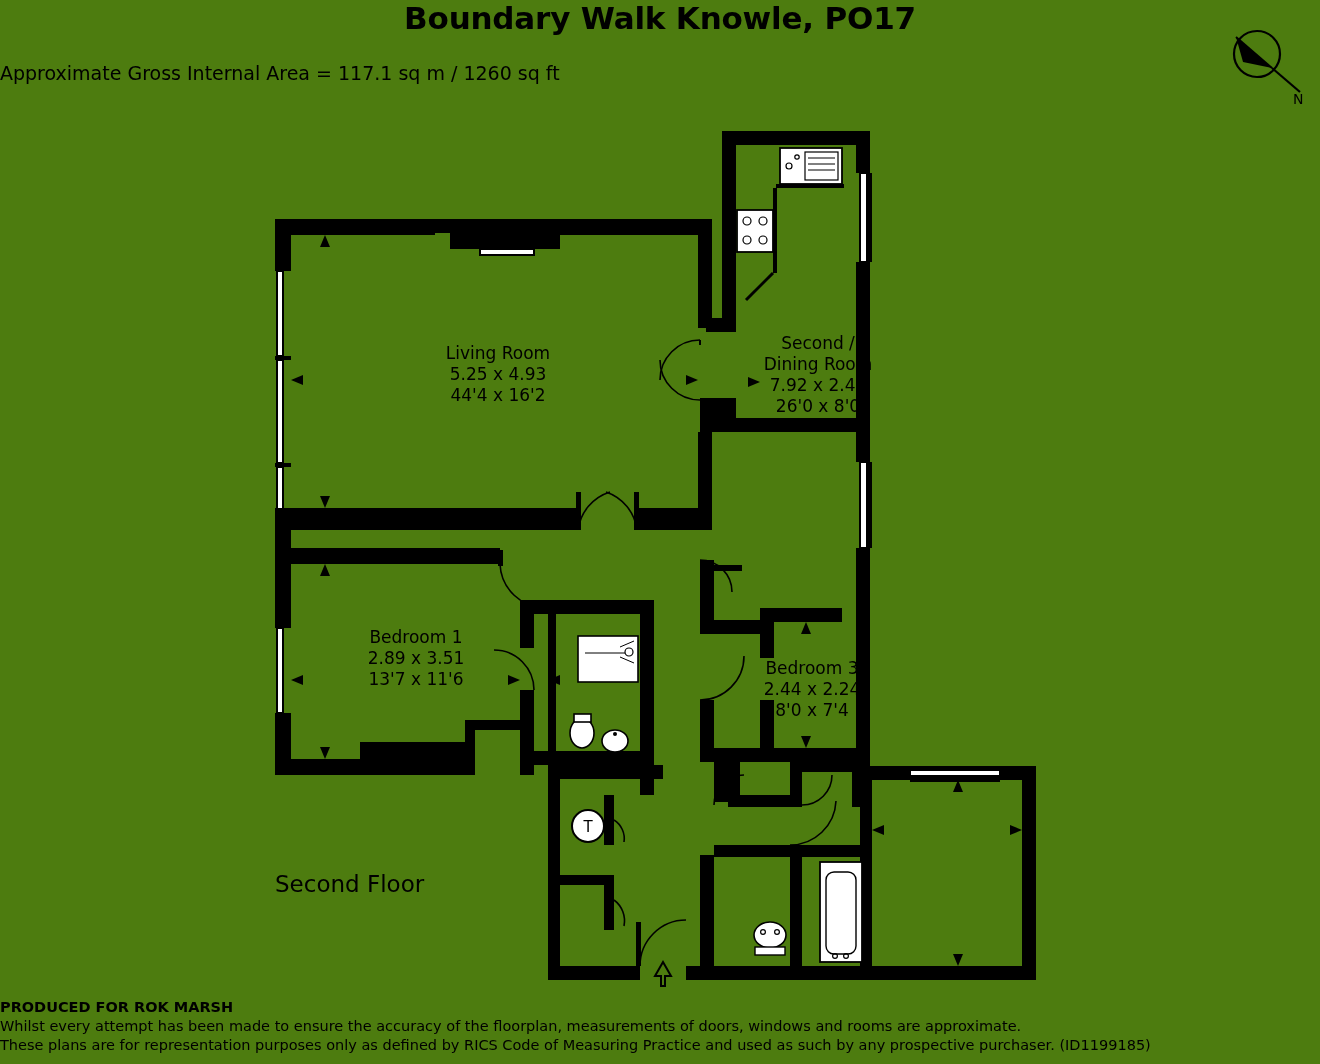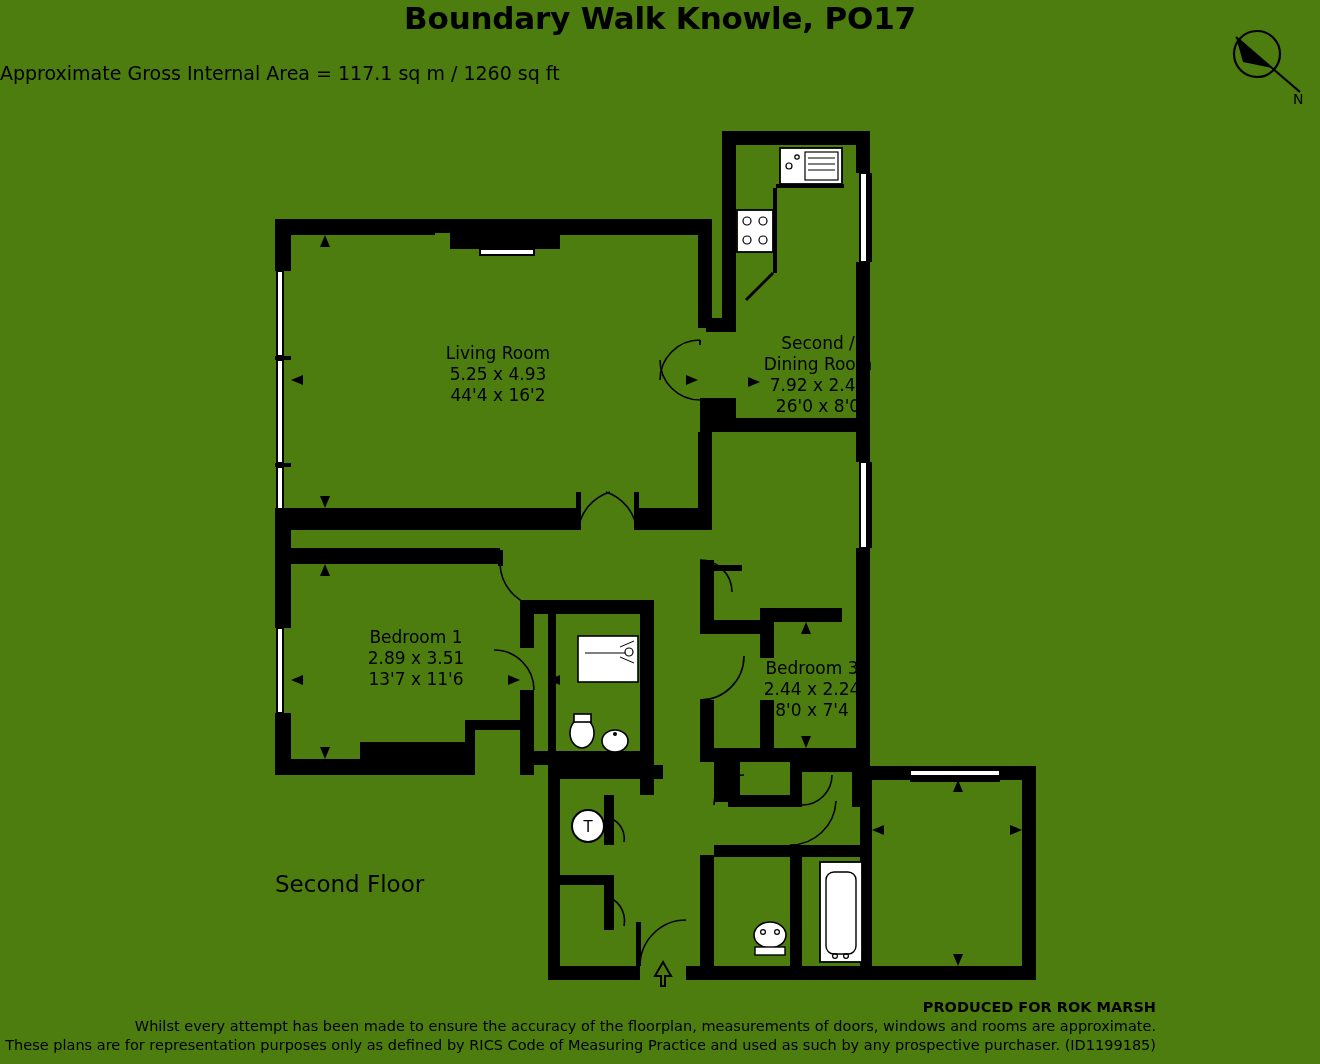--- a/index.html
+++ b/index.html
@@ -41,21 +41,21 @@
     top: 835px;
     font-size: 23px;
     font-weight: normal;
     margin-top: 36px;
   }
   .footer {
     position: absolute;
     left: 0;
     top: 998px;
     width: 1156px;
-    text-align: right;
+    text-align: left;
     font-size: 14.5px;
     line-height: 19px;
   }
   .footer .bold {
     font-weight: bold;
   }
   .room-label {
     position: absolute;
     text-align: center;
     font-size: 17px;

